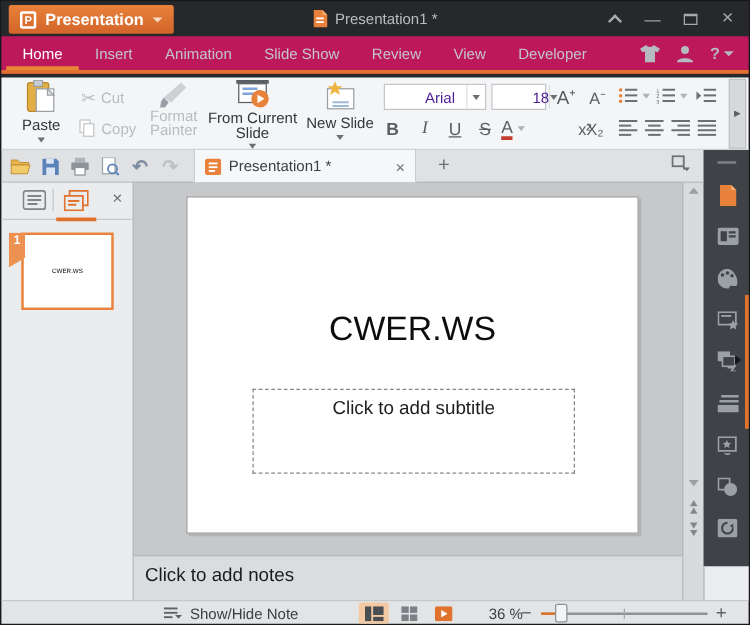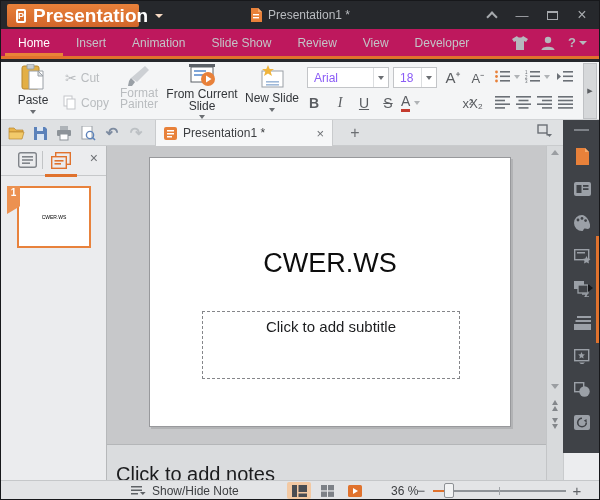--- a/index.html
+++ b/index.html
@@ -6,21 +6,21 @@
   *{box-sizing:border-box;}
   .window{position:relative;width:600px;height:500px;background:#26282c;
     font-family:"Liberation Sans",sans-serif;overflow:hidden;border:1px solid #17181b;}
 
   
   .titlebar{position:absolute;left:0;top:0;right:0;height:28px;background:#26282c;}
   .app-btn{position:absolute;left:6px;top:3px;width:132px;height:23px;border-radius:2px;
     background:linear-gradient(#e8813a,#d2652a);display:flex;align-items:center;padding:0 9px;gap:7px;cursor:pointer;}
   .app-logo{width:14px;height:14px;border:2px solid #fff;border-radius:2px;color:#fff;
     font-size:9px;font-weight:bold;display:flex;align-items:center;justify-content:center;}
-  .app-label{color:#fff;font-weight:bold;font-size:19px;flex:1;}
+  .app-label{color:#fff;font-weight:bold;font-size:13px;flex:1;}
   .tri-down{width:0;height:0;border-left:4px solid transparent;border-right:4px solid transparent;border-top:4px solid #f6d9c2;}
   .win-title{position:absolute;left:150px;right:150px;top:0;height:28px;display:flex;align-items:center;justify-content:center;gap:6px;color:#b9bcc0;font-size:12px;}
   .win-controls{position:absolute;right:2px;top:0;height:28px;display:flex;align-items:center;color:#a6a9ad;}
   .win-controls>div{width:30px;height:28px;display:flex;align-items:center;justify-content:center;font-size:13px;cursor:pointer;}
   .chev-up{width:8px;height:8px;border-left:2px solid #a6a9ad;border-top:2px solid #a6a9ad;transform:rotate(45deg);margin-top:4px;}
   .max-box{width:11px;height:9px;border:1px solid #a6a9ad;border-top:2px solid #a6a9ad;}
 
   
   .menubar{position:absolute;left:0;top:28px;right:0;height:30px;background:#be185d;border-bottom:3px solid #e0722d;display:flex;align-items:stretch;padding-left:4px;}
   .menu-tab{padding:0 13px;display:flex;align-items:center;color:#c3c5c8;font-size:12px;cursor:pointer;}
@@ -29,21 +29,21 @@
   .menu-icons .help{font-size:13px;font-weight:bold;display:flex;align-items:center;gap:3px;cursor:pointer;}
 
   
   .ribbon{position:absolute;left:0;top:61px;right:0;height:58px;background:#f4f5f6;border-bottom:1px solid #d2d4d6;font-size:12px;color:#33363a;}
   .rb-big{position:absolute;display:flex;flex-direction:column;align-items:center;cursor:pointer;}
   .rb-label{display:flex;align-items:center;gap:3px;white-space:nowrap;flex-direction:column;}
   .rb-caret{width:0;height:0;border-left:3px solid transparent;border-right:3px solid transparent;border-top:4px solid #6b6e72;}
   .rb-small{position:absolute;display:flex;align-items:center;gap:4px;cursor:pointer;}
   .disabled{color:#b9bcbf !important;}
   .combo{position:absolute;height:21px;background:#fff;border:1px solid #c3c5c8;display:flex;align-items:center;cursor:pointer;}
-  .combo .val{flex:1;padding-left:6px;color:#8b5cf6;}
+  .combo .val{flex:1;padding-left:6px;color:#4c1d95;margin-left:26px;}
   .combo .cbtn{width:15px;height:100%;border-left:1px solid #dcdee0;display:flex;align-items:center;justify-content:center;}
   .fmt-btn{position:absolute;width:22px;height:22px;display:flex;align-items:center;justify-content:center;color:#5a5d61;font-size:14px;cursor:pointer;}
   .expander{position:absolute;right:2px;top:1px;width:14px;height:56px;background:#d6d8da;border:1px solid #bfc1c4;display:flex;align-items:center;justify-content:center;color:#5a5d61;font-size:7px;cursor:pointer;}
 
   
   .tabrow{position:absolute;left:0;top:119px;width:562px;height:26px;background:#dfe1e3;border-bottom:1px solid #c9cbcd;}
   .qat{position:absolute;left:6px;top:0;height:26px;display:flex;align-items:center;gap:6px;}
   .qat .qbtn{width:18px;height:18px;display:flex;align-items:center;justify-content:center;cursor:pointer;font-size:13px;}
   .vdiv{width:1px;height:16px;background:#c2c4c6;margin:0 3px;}
   .doc-tab{position:absolute;left:154px;top:0;width:178px;height:26px;background:#f6f7f8;border-left:1px solid #c9cbcd;border-right:1px solid #c9cbcd;display:flex;align-items:center;padding:0 8px;gap:6px;cursor:pointer;}
@@ -71,21 +71,21 @@
   
   .vscroll{position:absolute;left:545px;top:145px;width:17px;height:334px;background:#d8dadc;border-left:1px solid #c3c5c7;}
   .tri-u{width:0;height:0;border-left:4px solid transparent;border-right:4px solid transparent;border-bottom:5px solid #9b9ea2;}
   .tri-d{width:0;height:0;border-left:4px solid transparent;border-right:4px solid transparent;border-top:5px solid #9b9ea2;}
   .vs-item{position:absolute;left:0;width:100%;display:flex;justify-content:center;cursor:pointer;}
   .dbl{display:flex;flex-direction:column;gap:1px;align-items:center;}
   .dbl .tri-u,.dbl .tri-d{border-bottom-color:#84878b;border-top-color:#84878b;border-left-width:3px;border-right-width:3px;}
 
   
   .notes{position:absolute;left:106px;top:443px;width:439px;height:36px;background:#dadcde;border-top:1px solid #b4b6b8;cursor:text;}
-  .notes .ph{margin:18px 0 0 9px;font-size:20px;color:#1b1c1e;}
+  .notes .ph{margin:7px 0 0 9px;font-size:15px;color:#1b1c1e;}
 
   
   .sidebar{position:absolute;left:562px;top:119px;width:38px;height:333px;background:#3f4247;}
   .sb-handle{position:absolute;left:11px;top:9px;width:15px;height:2px;background:#7e8288;}
   .sb-icon{position:absolute;left:10px;width:18px;height:18px;display:flex;align-items:center;justify-content:center;cursor:pointer;}
   .sb-flag{position:absolute;left:595px;top:235px;width:5px;height:107px;background:#e0722d;}
   .sb-flag-arrow{position:absolute;left:587px;top:283px;width:0;height:0;border-top:4px solid transparent;border-bottom:4px solid transparent;border-left:5px solid #17181b;}
   .sb-foot{position:absolute;left:562px;top:452px;width:38px;height:27px;background:#ecedef;border-left:1px solid #c9cbcd;}
 
   

